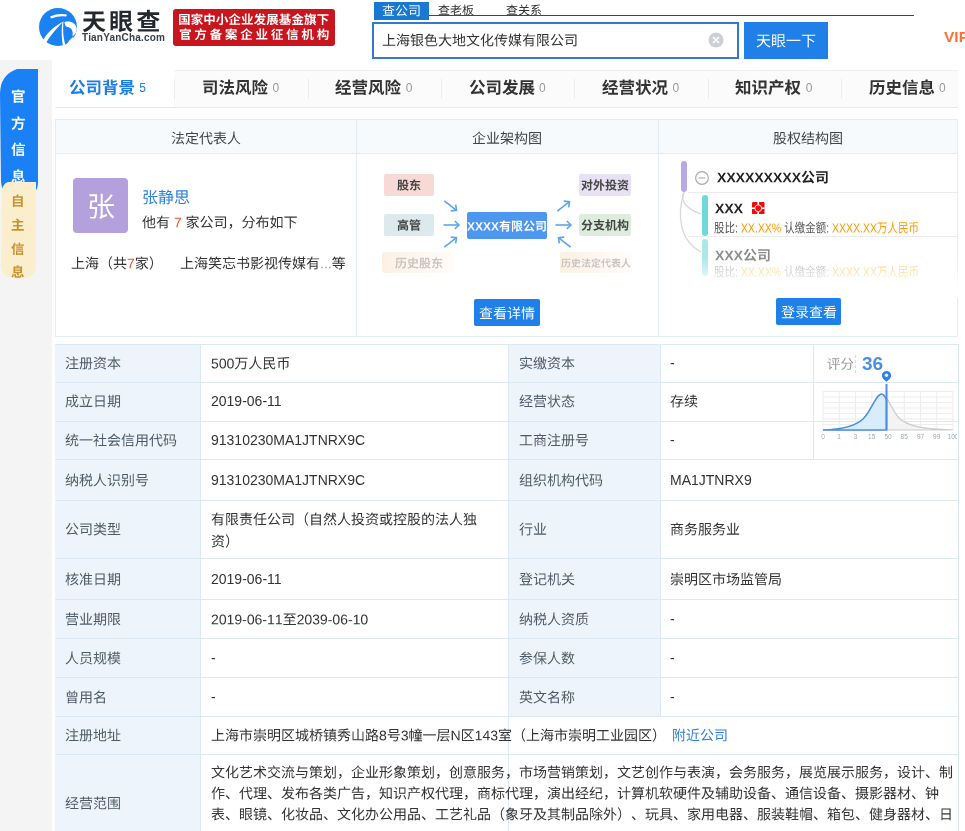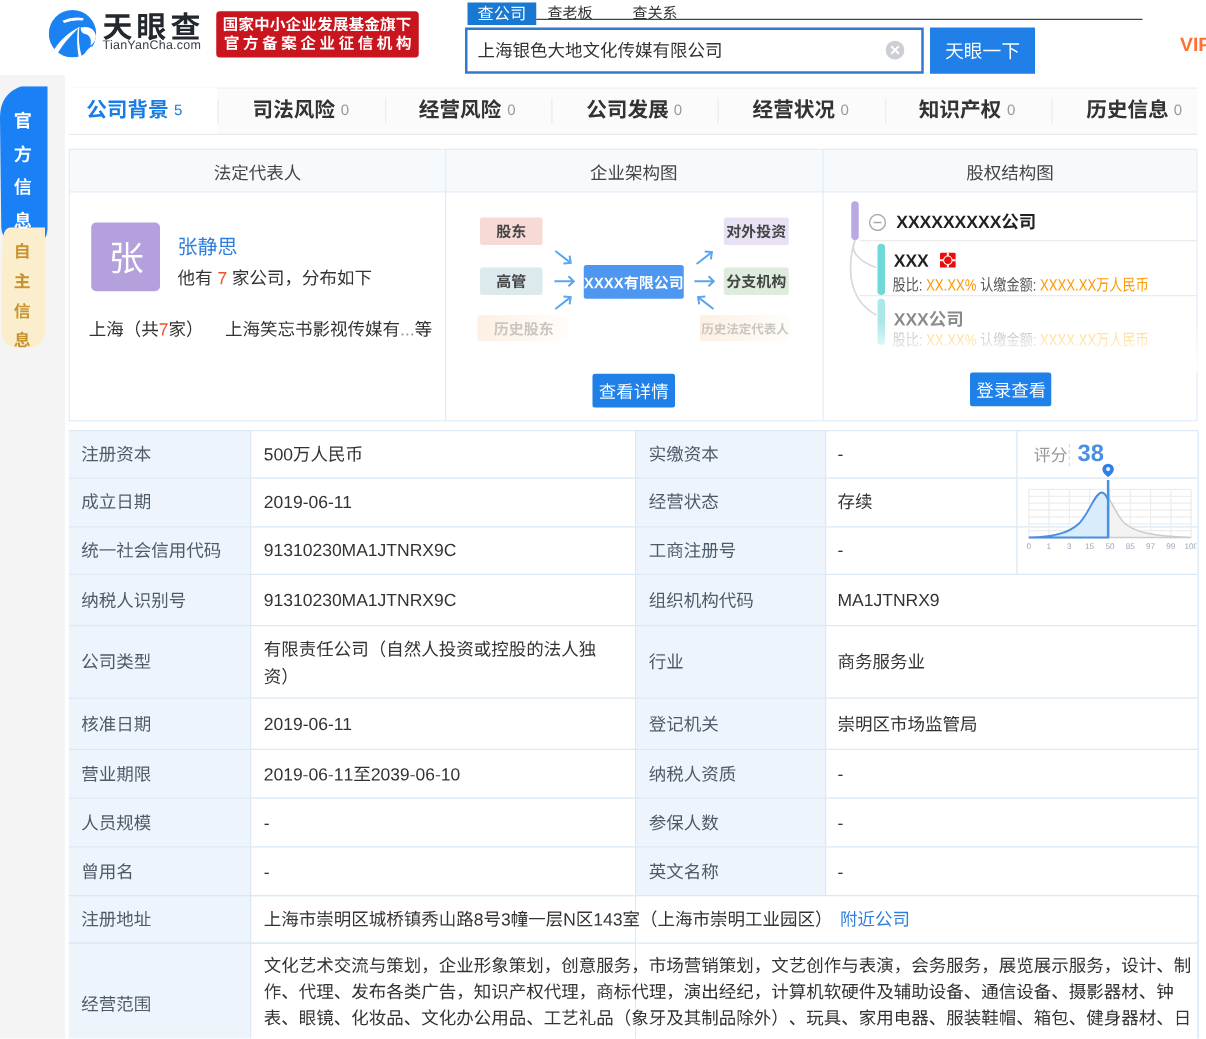--- a/index.html
+++ b/index.html
@@ -311,21 +311,21 @@
 <path d="M34.2 29 C31 31.4 28.2 34.2 26.8 38.9 C30.2 38.4 33.6 35.6 35.3 32.2 C35.9 30.9 35.3 29.7 34.2 29 Z" fill="#fff"></path>
 </svg>
     <div style="position:absolute;left:82px;top:8.5px;">
       <svg width="78.4" height="24" viewBox="0 0 327 100" fill="#23272e">
         <use href="#q0" x="0"></use>
         <use href="#q1" x="113"></use>
         <use href="#q2" x="227"></use>
       </svg>
     </div>
     <div style="position:absolute;left:82px;top:37px;height:0;">
-      <span style="font-size:10px;color:#3a4049;font-weight:normal;letter-spacing:0.2px;position:absolute;top:50%;transform:translateY(-50%);white-space:nowrap;left:0;">TianYanCha.com</span>
+      <span style="font-size:10px;color:#3a4049;font-weight:bold;letter-spacing:0.2px;position:absolute;top:50%;transform:translateY(-50%);white-space:nowrap;left:0;">TianYanCha.com</span>
     </div>
     <div style="position:absolute;left:173px;top:9px;width:162px;height:37px;background:#c9151e;border-radius:3px"></div>
     <div style="position:absolute;left:178.4px;top:12.7px;">
       <svg width="151.2" height="12.6" viewBox="0 0 1200 100" fill="#fff">
         <use href="#q3" x="0"></use>
         <use href="#q4" x="100"></use>
         <use href="#q5" x="200"></use>
         <use href="#q6" x="300"></use>
         <use href="#q7" x="400"></use>
         <use href="#q8" x="500"></use>
@@ -1479,21 +1479,21 @@
       </svg>
     </div>
     <div style="position:absolute;left:827px;top:357.25px;">
       <svg width="27.0" height="13.5" viewBox="0 0 200 100" fill="#999">
         <use href="#q289" x="0"></use>
         <use href="#q86" x="100"></use>
       </svg>
     </div>
     <div style="position:absolute;left:855px;top:355px;width:1px;height:18px;border-left:1px dashed #ddd;background:none"></div>
     <div style="position:absolute;left:862px;top:364px;height:0;">
-      <span style="font-size:19px;color:#4a90e2;font-weight:bold;position:absolute;top:50%;transform:translateY(-50%);white-space:nowrap;left:0;">38</span>
+      <span style="font-size:19px;color:#4a90e2;font-weight:bold;position:absolute;top:50%;transform:translateY(-50%);white-space:nowrap;left:0;">36</span>
     </div>
     <svg style="position:absolute;left:817px;top:368px" width="140" height="76" viewBox="0 0 140 76">
 <g stroke="#ededed" stroke-width="1">
 <path d="M6 23.5 H136 M6 29 H136 M6 34.5 H136 M6 40 H136 M6 45.5 H136 M6 51 H136 M6 56.5 H136"></path>
 <path d="M6 23.5 V62 M22.25 23.5 V62 M38.5 23.5 V62 M54.75 23.5 V62 M71 23.5 V62 M87.25 23.5 V62 M103.5 23.5 V62 M119.75 23.5 V62 M136 23.5 V62"></path>
 </g>
 <path d="M6 62 C26 61.5 38 58.5 46 51 C54 43.5 59 26 64.5 26 C70 26 74 41 82 50 C90 58 106 61 136 62 Z" fill="#f3f3f3" stroke="#ccc" stroke-width="1.2"></path>
 <path d="M6 62 C26 61.5 38 58.5 46 51 C54 43.5 59 26 64.5 26 C66.5 26 68 28.5 69.5 32 L69.5 62 Z" fill="#d9ecfb" stroke="#4a90e2" stroke-width="1.5"></path>
 <path d="M69.5 16 L69.5 62" stroke="#4a90e2" stroke-width="2"></path>
 <path d="M69.5 3 m-4.6 4.4 a4.6 4.4 0 1 1 9.2 0 c0 2.9 -3.2 5 -4.6 6.4 c-1.4 -1.4 -4.6 -3.5 -4.6 -6.4z" fill="#2f7fe8"></path>

